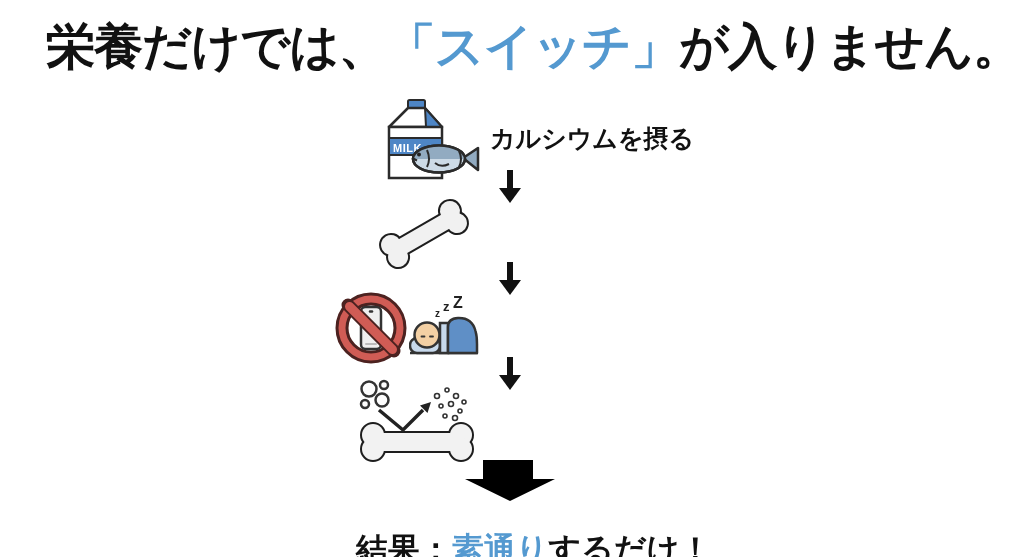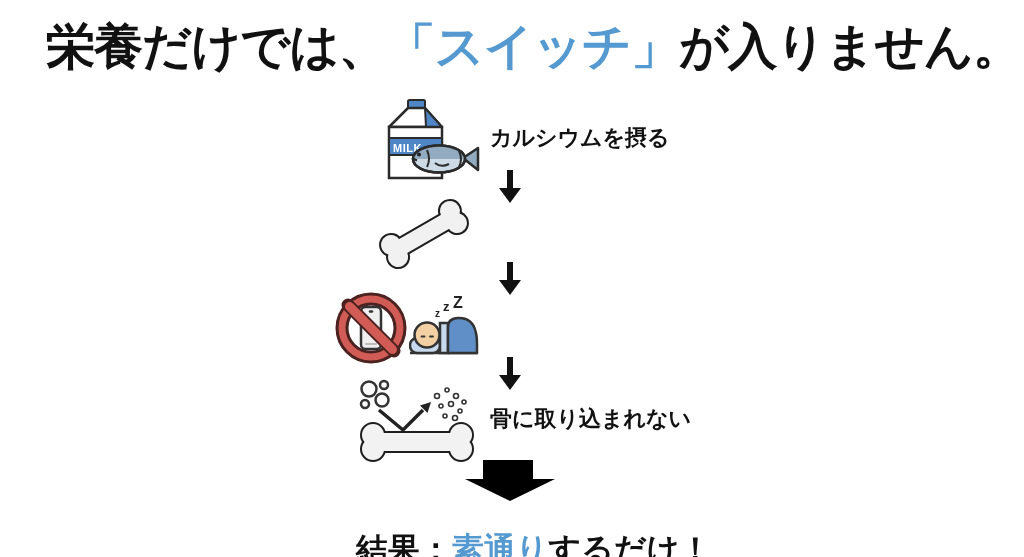--- a/index.html
+++ b/index.html
@@ -6,21 +6,21 @@
   .canvas{
     position:relative;width:1024px;height:557px;background:#ffffff;overflow:hidden;
     font-family:"Liberation Sans","DejaVu Sans",sans-serif;color:#111;padding-left:43px;
   }
   .title{
     position:absolute;top:16px;left:0;width:100%;text-align:center;
     font-size:49px;font-weight:900;letter-spacing:-1px;line-height:1.25;white-space:nowrap;
   }
   .blue{color:var(--accent,#5499d0);}
   .step-label{
-    position:absolute;left:490px;font-size:22px;font-weight:900;
+    position:absolute;left:490px;font-size:25px;font-weight:900;
     white-space:nowrap;line-height:34px;
   }
   .icon{position:absolute;}
   .result{
     position:absolute;top:528px;left:0;width:100%;text-align:center;
     font-size:32px;font-weight:900;letter-spacing:0;white-space:nowrap;
   }
   svg text.milk{font-family:"Liberation Sans",sans-serif;font-weight:bold;}
   svg text.zz{font-family:"Liberation Sans",sans-serif;font-weight:bold;fill:#222;}
 </style>
@@ -138,21 +138,20 @@
         <circle cx="90" cy="12" r="2"></circle>
       <circle cx="99" cy="18" r="2.5"></circle>
         <circle cx="107" cy="24" r="2"></circle>
       <circle cx="84" cy="28" r="2"></circle>
         <circle cx="94" cy="26" r="2.5"></circle>
       <circle cx="103" cy="33" r="2"></circle>
         <circle cx="88" cy="38" r="2"></circle>
       <circle cx="98" cy="40" r="2.5"></circle>
     </g>
   </svg>
-  <div class="step-label" style="top:402px">骨に取り込まれない</div>
 
   <svg class="icon" style="left:464px;top:460px" width="92" height="42" viewBox="0 0 92 42">
     <polygon points="19,0 69,0 69,19 91,19 46,41 1,19 19,19" fill="#000"></polygon>
   </svg>
 
   <div class="result"><span>結果：</span><span class="blue">素通り</span><span>するだけ！</span></div>
 
 </div>
 
 </body></html>

